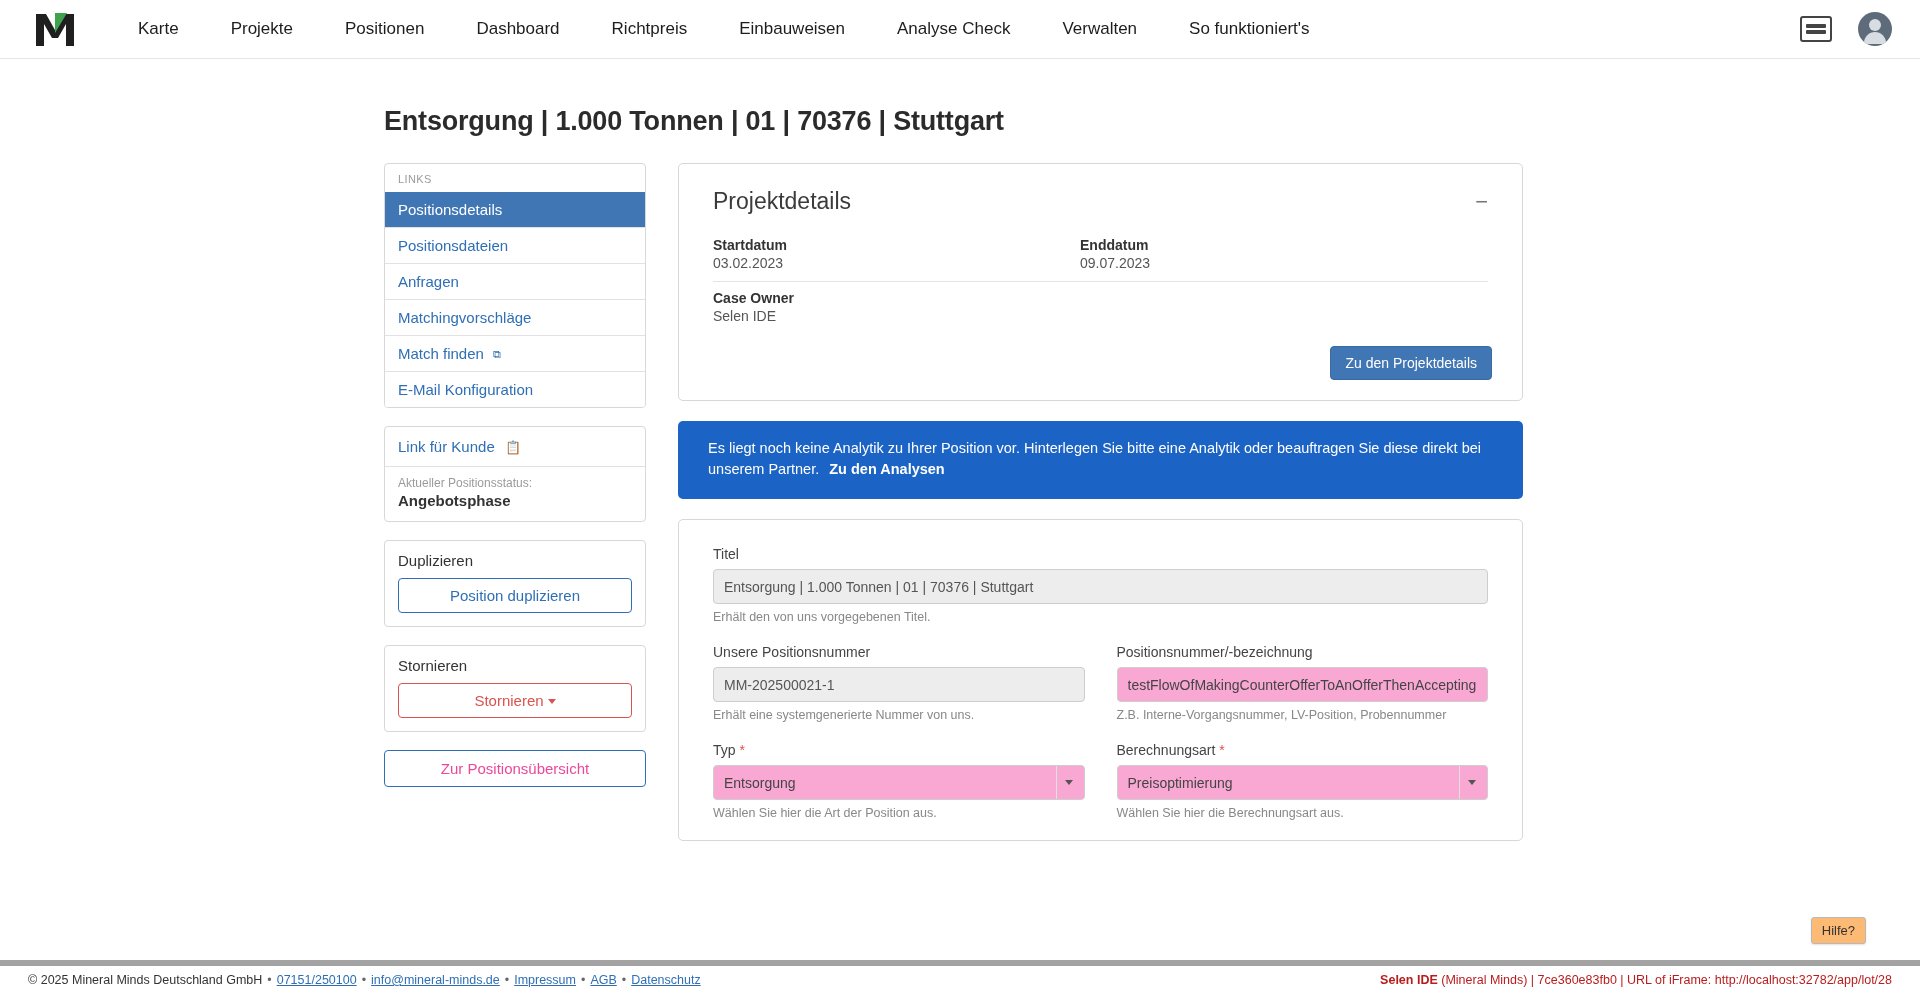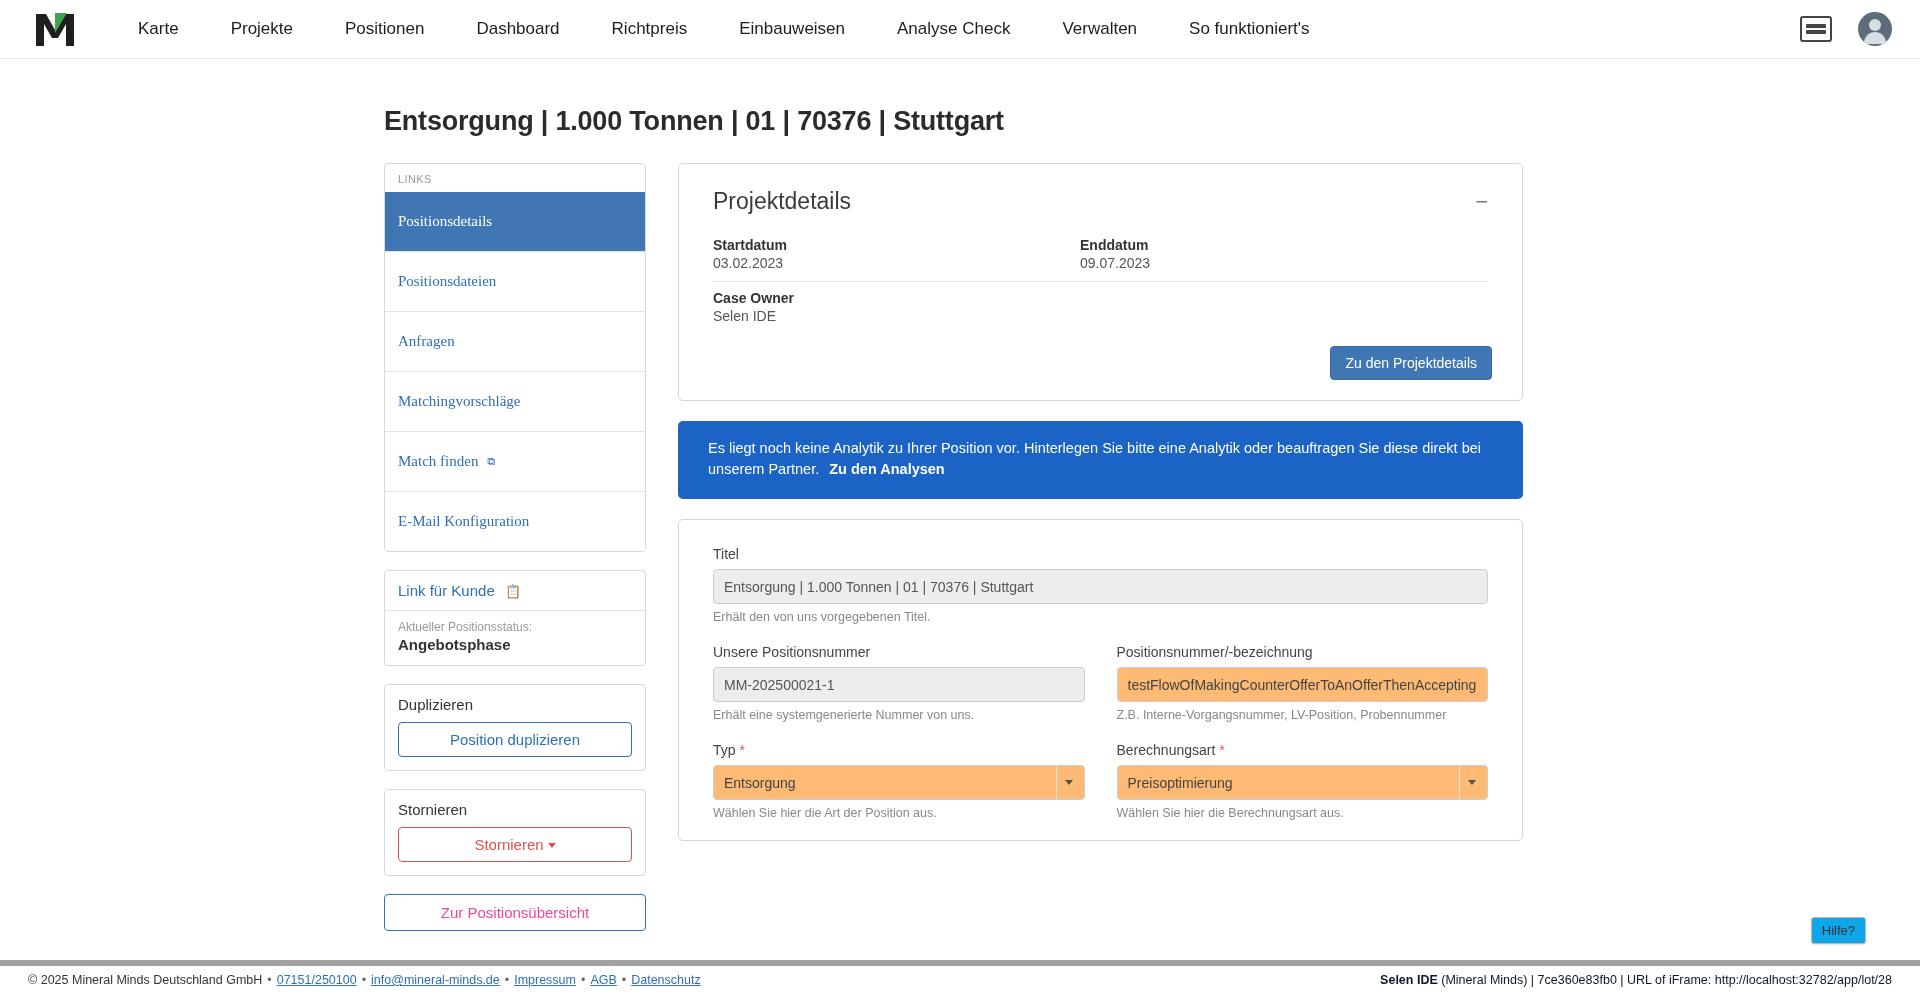--- a/index.html
+++ b/index.html
@@ -97,27 +97,26 @@
     margin-bottom: 18px;
     overflow: hidden;
   }
   .links-header {
     font-size: 11px;
     color: #9a9a9a;
     padding: 9px 13px 7px 13px;
     letter-spacing: 0.4px;
   }
   .link-row {
-    padding: 21px 13px;
+    padding: 9px 13px;
     font-size: 15px;
     color: #2f6fb5;
     border-top: 1px solid #e2e2e2;
     cursor: pointer;
     background: #fff;
-    font-family: Liberation Serif, serif;
   }
   .link-row:first-of-type { border-top: none; }
   .link-row.active {
     background: #4176b4;
     color: #fff;
     border-top: none;
   }
   .ext-icon {
     display: inline-block; margin-left: 5px;
     font-size: 11px; vertical-align: 1px;
@@ -256,21 +255,21 @@
   .req { color: #d9534f; }
   .input {
     width: 100%;
     height: 35px;
     border: 1px solid #cdcdcd;
     border-radius: 4px;
     padding: 0 10px;
     font-size: 14px;
     color: #444;
     font-family: "Liberation Sans", sans-serif;
-    background: #fdba74;
+    background: #f9a8d4;
   }
   .input.readonly { background: #ededed; color: #555; }
   .help {
     font-size: 12.5px;
     color: #888;
     margin-top: 6px;
   }
   .row2 { display: flex; gap: 32px; margin-top: 20px; }
   .col { flex: 1; }
   .select-wrap { position: relative; }
@@ -284,21 +283,21 @@
   .select-wrap .divider {
     position: absolute; right: 28px; top: 1px; bottom: 1px;
     width: 1px; background: #e0e0e0;
   }
 
   
   .help-btn {
     position: absolute;
     right: 54px;
     bottom: 16px;
-    background: #0ea5e9;
+    background: #fdba74;
     border: 1px solid #b9b9b9;
     border-radius: 3px;
     font-size: 13px;
     color: #333;
     padding: 5px 10px;
     cursor: pointer;
     box-shadow: 0 1px 2px rgba(0,0,0,.12);
   }
 
   
@@ -309,21 +308,21 @@
     border-top: 6px solid #a3a3a3;
     background: #fff;
     display: flex;
     align-items: center;
     padding: 0 28px 0 28px;
     font-size: 12.5px;
     color: #333;
   }
   .footer a { color: #2f6fb5; text-decoration: underline; cursor: pointer; }
   .sep { margin: 0 5px; color: #666; }
-  .footer-right { margin-left: auto; font-size: 12.5px; color: #0f172a; }
+  .footer-right { margin-left: auto; font-size: 12.5px; color: #b91c1c; }
   .footer-right b { font-weight: bold; }
 </style>
 </head>
 <body>
 
 <div class="topnav">
   <div class="logo">
     <svg width="42" height="38" viewBox="0 0 42 38">
       <path d="M2 36 L2 4 L12 4 L21 20 L30 4 L40 4 L40 36 L32 36 L32 14 L24 28 L18 28 L10 14 L10 36 Z" fill="#1f1f1f"></path>
       <path d="M21 3 L33 3 L21 23 Z" fill="#3fa34d"></path>

